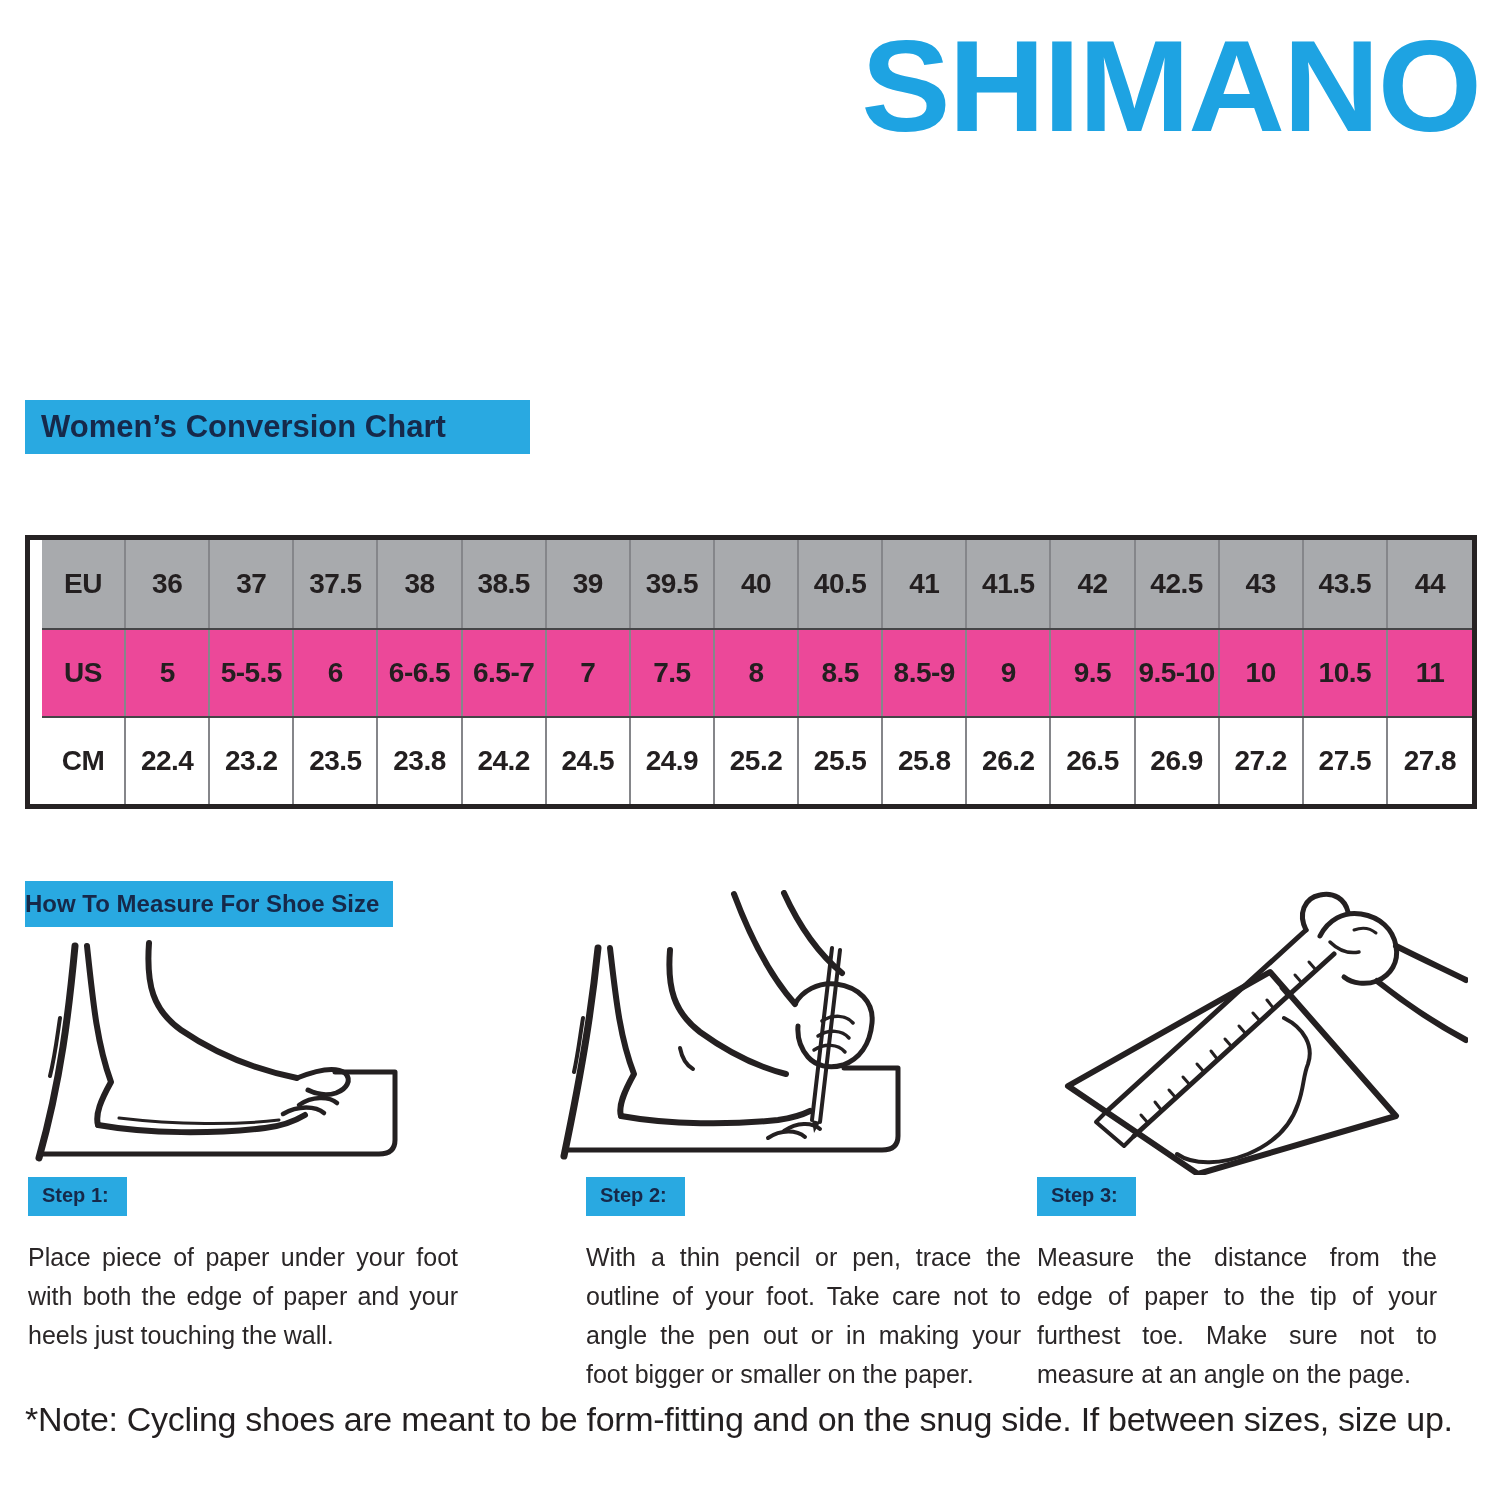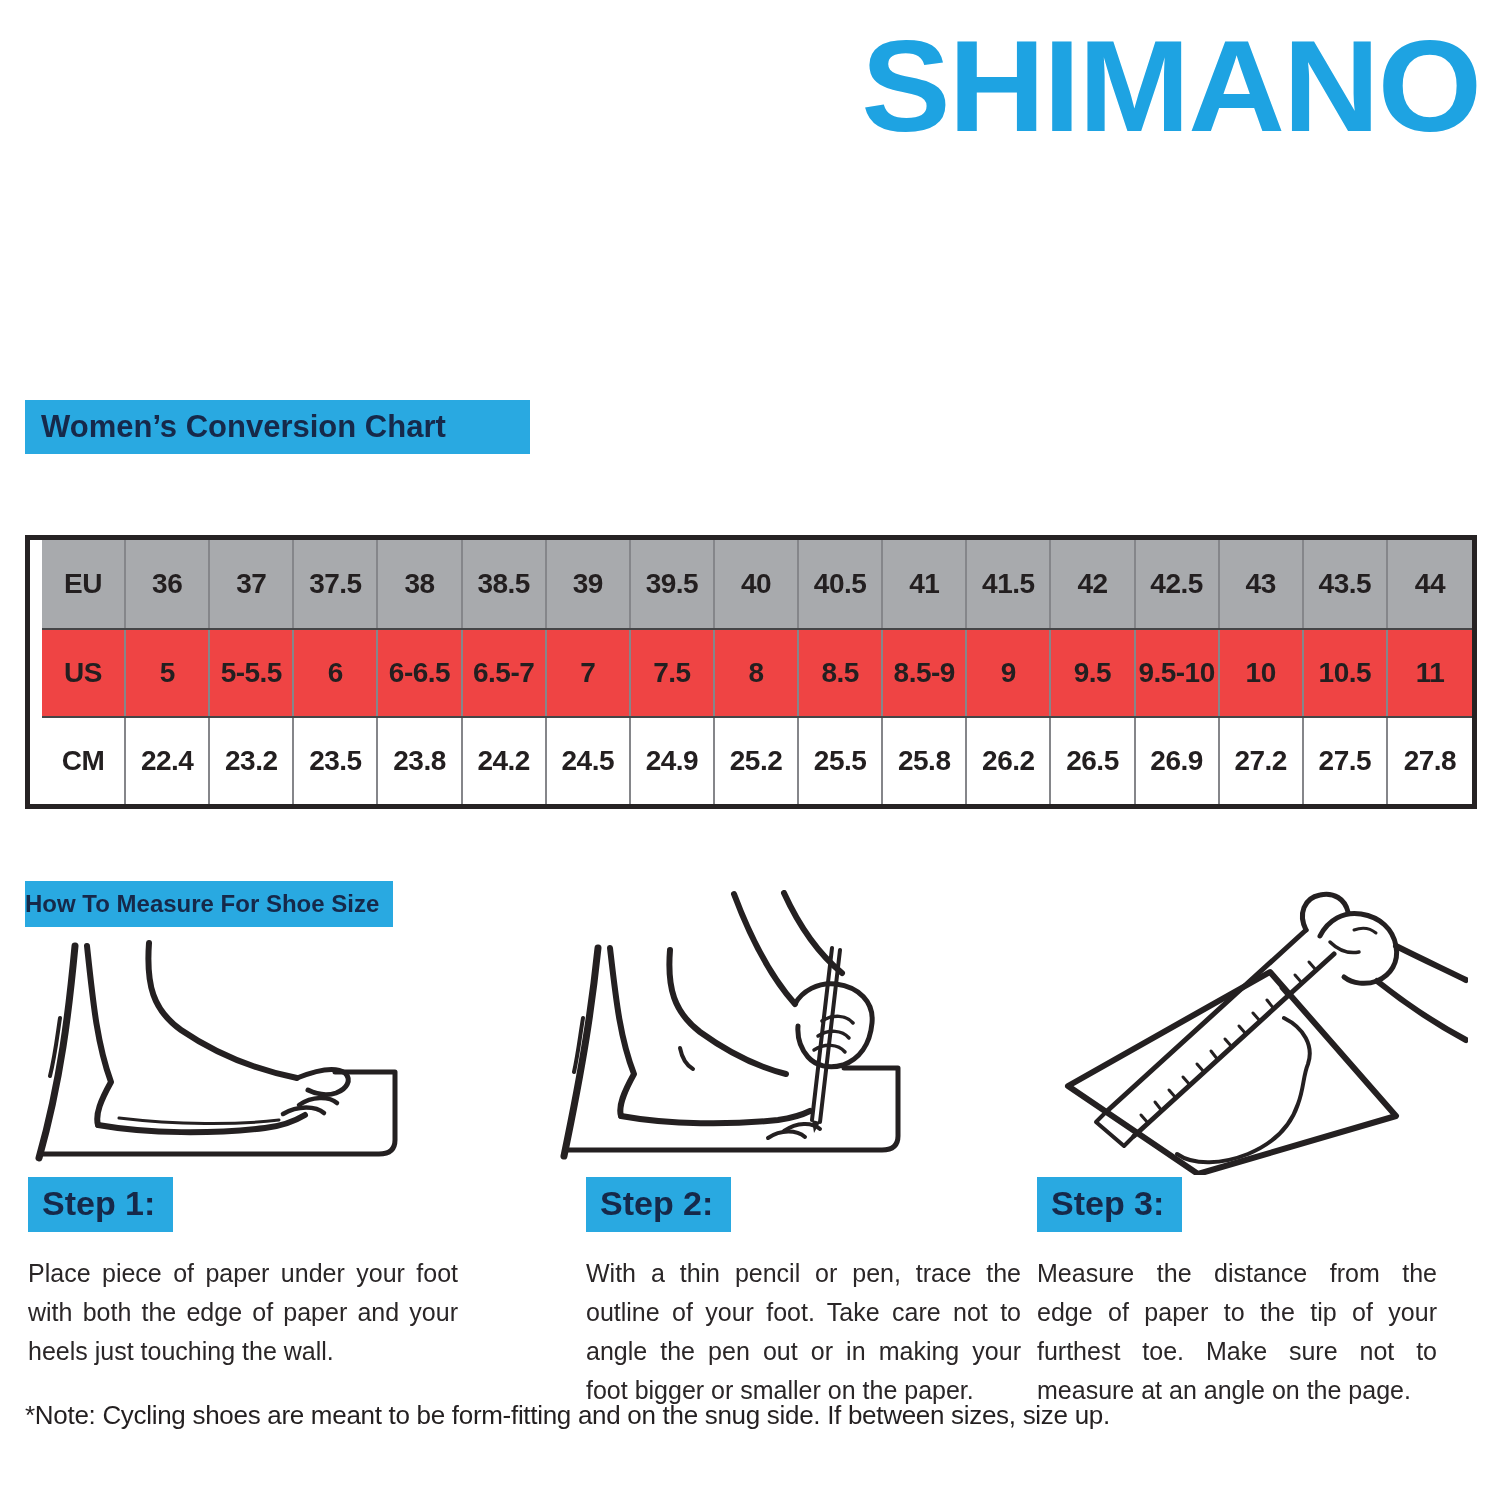--- a/index.html
+++ b/index.html
@@ -14,36 +14,36 @@
   .title-bar { position:absolute; left:25px; top:400px; width:505px; height:54px; font-size:31px; padding-left:16px;text-align:center; }
   .howto-bar { position:absolute; left:25px; top:881px; width:368px; height:46px; font-size:24px; padding-left:0;text-align:center; }
 
   .size-table { position:absolute; left:25px; top:535px; width:1452px; border:5px solid #262223; background:#fff;padding-left:12px; }
   .trow { display:grid; grid-template-columns:repeat(17,1fr); height:88px; }
   .trow + .trow { border-top:2px solid #454547; }
   .cell { display:flex; align-items:center; justify-content:center; font-weight:bold;
           font-size:28px; letter-spacing:-0.5px; border-right:2px solid #85868A; }
   .cell:last-child { border-right:none; }
   .row-eu { background:#A8AAAD; }
-  .row-us { background:#ef4444; }
+  .row-us { background:#ec4899; }
   .row-cm { background:#ffffff; }
 
   .fig { position:absolute; }
   .fig svg { display:block; }
   .ln { fill:none; stroke:#242021; stroke-linecap:round; stroke-linejoin:round; }
 
   .step { position:absolute; top:1177px; }
   .step-chip { display:inline-block; background:#29A9E1; color:#16294A; font-weight:bold;
-               font-size:34px; padding:7px 18px 9px 14px; }
+               font-size:20px; padding:7px 18px 9px 14px; }
   .step-text { margin-top:22px; font-size:25px; line-height:39px; text-align:justify; color:#2A2627; }
   #step-1 { left:28px;  width:430px; }
   #step-2 { left:550px; width:435px;margin-left:36px; }
   #step-3 { left:1037px; width:400px; }
 
-  .note { position:absolute; left:25px; top:1400px; font-size:26px; letter-spacing:-0.3px; color:#231F20; }
+  .note { position:absolute; left:25px; top:1400px; font-size:34px; letter-spacing:-0.3px; color:#231F20; }
 </style>
 </head>
 <body>
 
 <div id="page">
 
   <div class="logo">SHIMANO</div>
 
   <div class="cyanbar title-bar">Women’s Conversion Chart</div>
 

